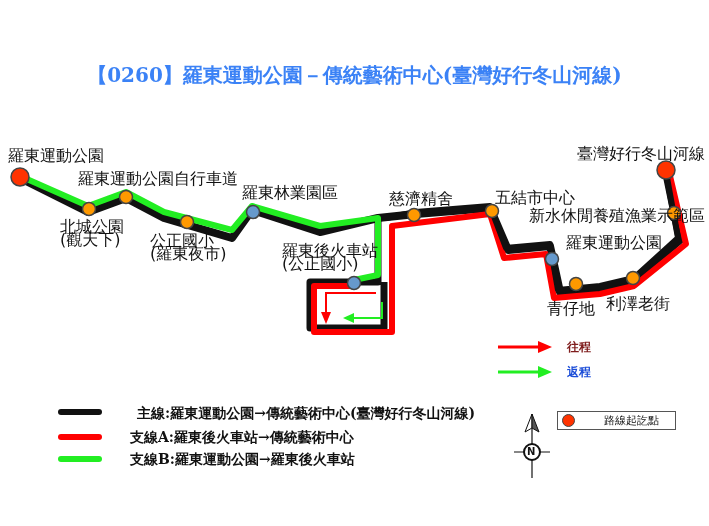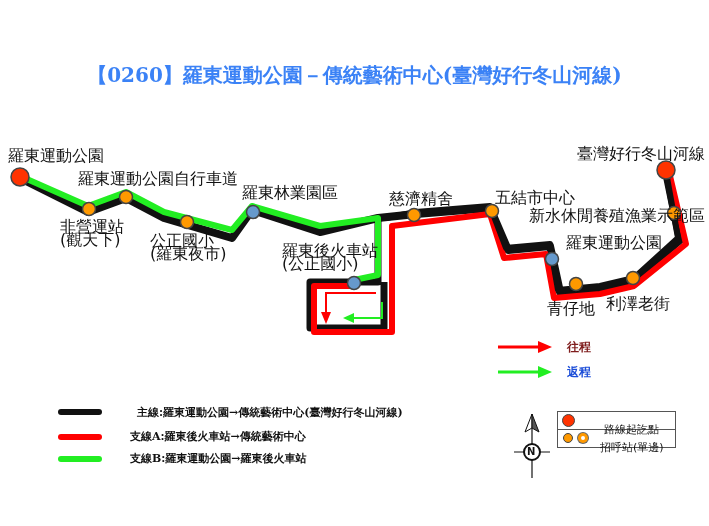--- a/index.html
+++ b/index.html
@@ -2,26 +2,26 @@
 <html><head>
   <meta charset="utf-8">
   <style>
     html, body { margin:0; padding:0; }
     body { width:709px; height:526px; background:#ffffff; position:relative; overflow:hidden; font-family:"DejaVu Sans", sans-serif; }
     .title { position:absolute; left:0; top:62px; width:709px; text-align:center; font-family:"DejaVu Serif", serif; font-size:20px; font-weight:bold; color:#3b82f6; letter-spacing:0px; }
     svg.map { position:absolute; left:0; top:0; }
     .lbl { position:absolute; font-size:16px; color:#111; white-space:nowrap; line-height:13px; }
     .lbl.c { text-align:center; }
     .legend-line { position:absolute; left:58px; width:44px; height:6px; border-radius:3px; }
-    .legend-text { position:absolute; font-family:"DejaVu Serif", serif; font-size:11px; font-weight:bold; color:#111; white-space:nowrap; }
+    .legend-text { position:absolute; font-family:"DejaVu Serif", serif; font-size:14px; font-weight:bold; color:#111; white-space:nowrap; }
     .dir-text { position:absolute; font-size:12px; font-weight:bold; white-space:nowrap; }
     .key { position:absolute; left:557px; top:411px; width:117px; border:1px solid #555; }
     .key-row { height:17px; border-bottom:1px solid #555; position:relative; font-size:11px; color:#111; }
     .key-row:last-child { border-bottom:none; }
-    .key-row .txt { position:absolute; left:36px; top:10px; white-space:nowrap;padding-left:6px; }
+    .key-row .txt { position:absolute; left:36px; top:1px; white-space:nowrap;padding-left:6px; }
     .dot { position:absolute; top:3px; width:10px; height:10px; border-radius:50%; border:1px solid #444; box-sizing:border-box; }
     .ring { position:absolute; top:3px; width:10px; height:10px; border-radius:50%; box-sizing:border-box; background:#fff; }
   </style>
 </head>
 <body>
 
 <div class="title">【0260】羅東運動公園－傳統藝術中心(臺灣好行冬山河線)</div>
 
 <svg class="map" width="709" height="526">
 
@@ -65,21 +65,21 @@
     <polygon points="532,414 525,432 532,428" fill="#fff" stroke="#111" stroke-width="1"></polygon>
     <polygon points="532,414 539,432 532,428" fill="#555" stroke="#111" stroke-width="1"></polygon>
     <circle cx="532" cy="452" r="8" fill="#fff" stroke="#111" stroke-width="2"></circle>
   </g>
 </svg>
 
 <div class="lbl" style="left:527px;top:445px;font-weight:bold;font-size:10px;">N</div>
 
 <div class="lbl" style="left:8px;top:149px;">羅東運動公園</div>
 <div class="lbl c" style="left:60px;top:220px;width:56px;">
-  <div>非營運站</div>
+  <div>北城公園</div>
   <div>(觀天下)</div>
 </div>
 <div class="lbl" style="left:78px;top:172px;">羅東運動公園自行車道</div>
 <div class="lbl c" style="left:150px;top:234px;width:60px;">
   <div>公正國小</div>
   <div>(羅東夜市)</div>
 </div>
 <div class="lbl" style="left:242px;top:186px;">羅東林業園區</div>
 <div class="lbl c" style="left:282px;top:244px;width:74px;">
   <div>羅東後火車站</div>
@@ -101,18 +101,13 @@
 <div class="legend-line" style="top:434px;background:#ff0000;"></div>
 <div class="legend-text" style="left:130px;top:429px;">支線A:羅東後火車站→傳統藝術中心</div>
 <div class="legend-line" style="top:456px;background:#22ee22;"></div>
 <div class="legend-text" style="left:130px;top:451px;text-align:right;">支線B:羅東運動公園→羅東後火車站</div>
 
 <div class="key">
   <div class="key-row">
     <span class="dot" style="left:4px;top:2px;width:13px;height:13px;background:#ff3300;"></span>
     <span class="txt" style="left:40px;">路線起訖點</span>
   </div>
-  <div class="key-row">
-    <span class="dot" style="left:5px;background:#ff9900;"></span>
-    <span class="ring" style="left:20px;border:3px solid #ff9900;box-shadow:0 0 0 1px #666;"></span>
-    <span class="txt">招呼站(單邊)</span>
-  </div>
 </div>
 
 </body></html>

